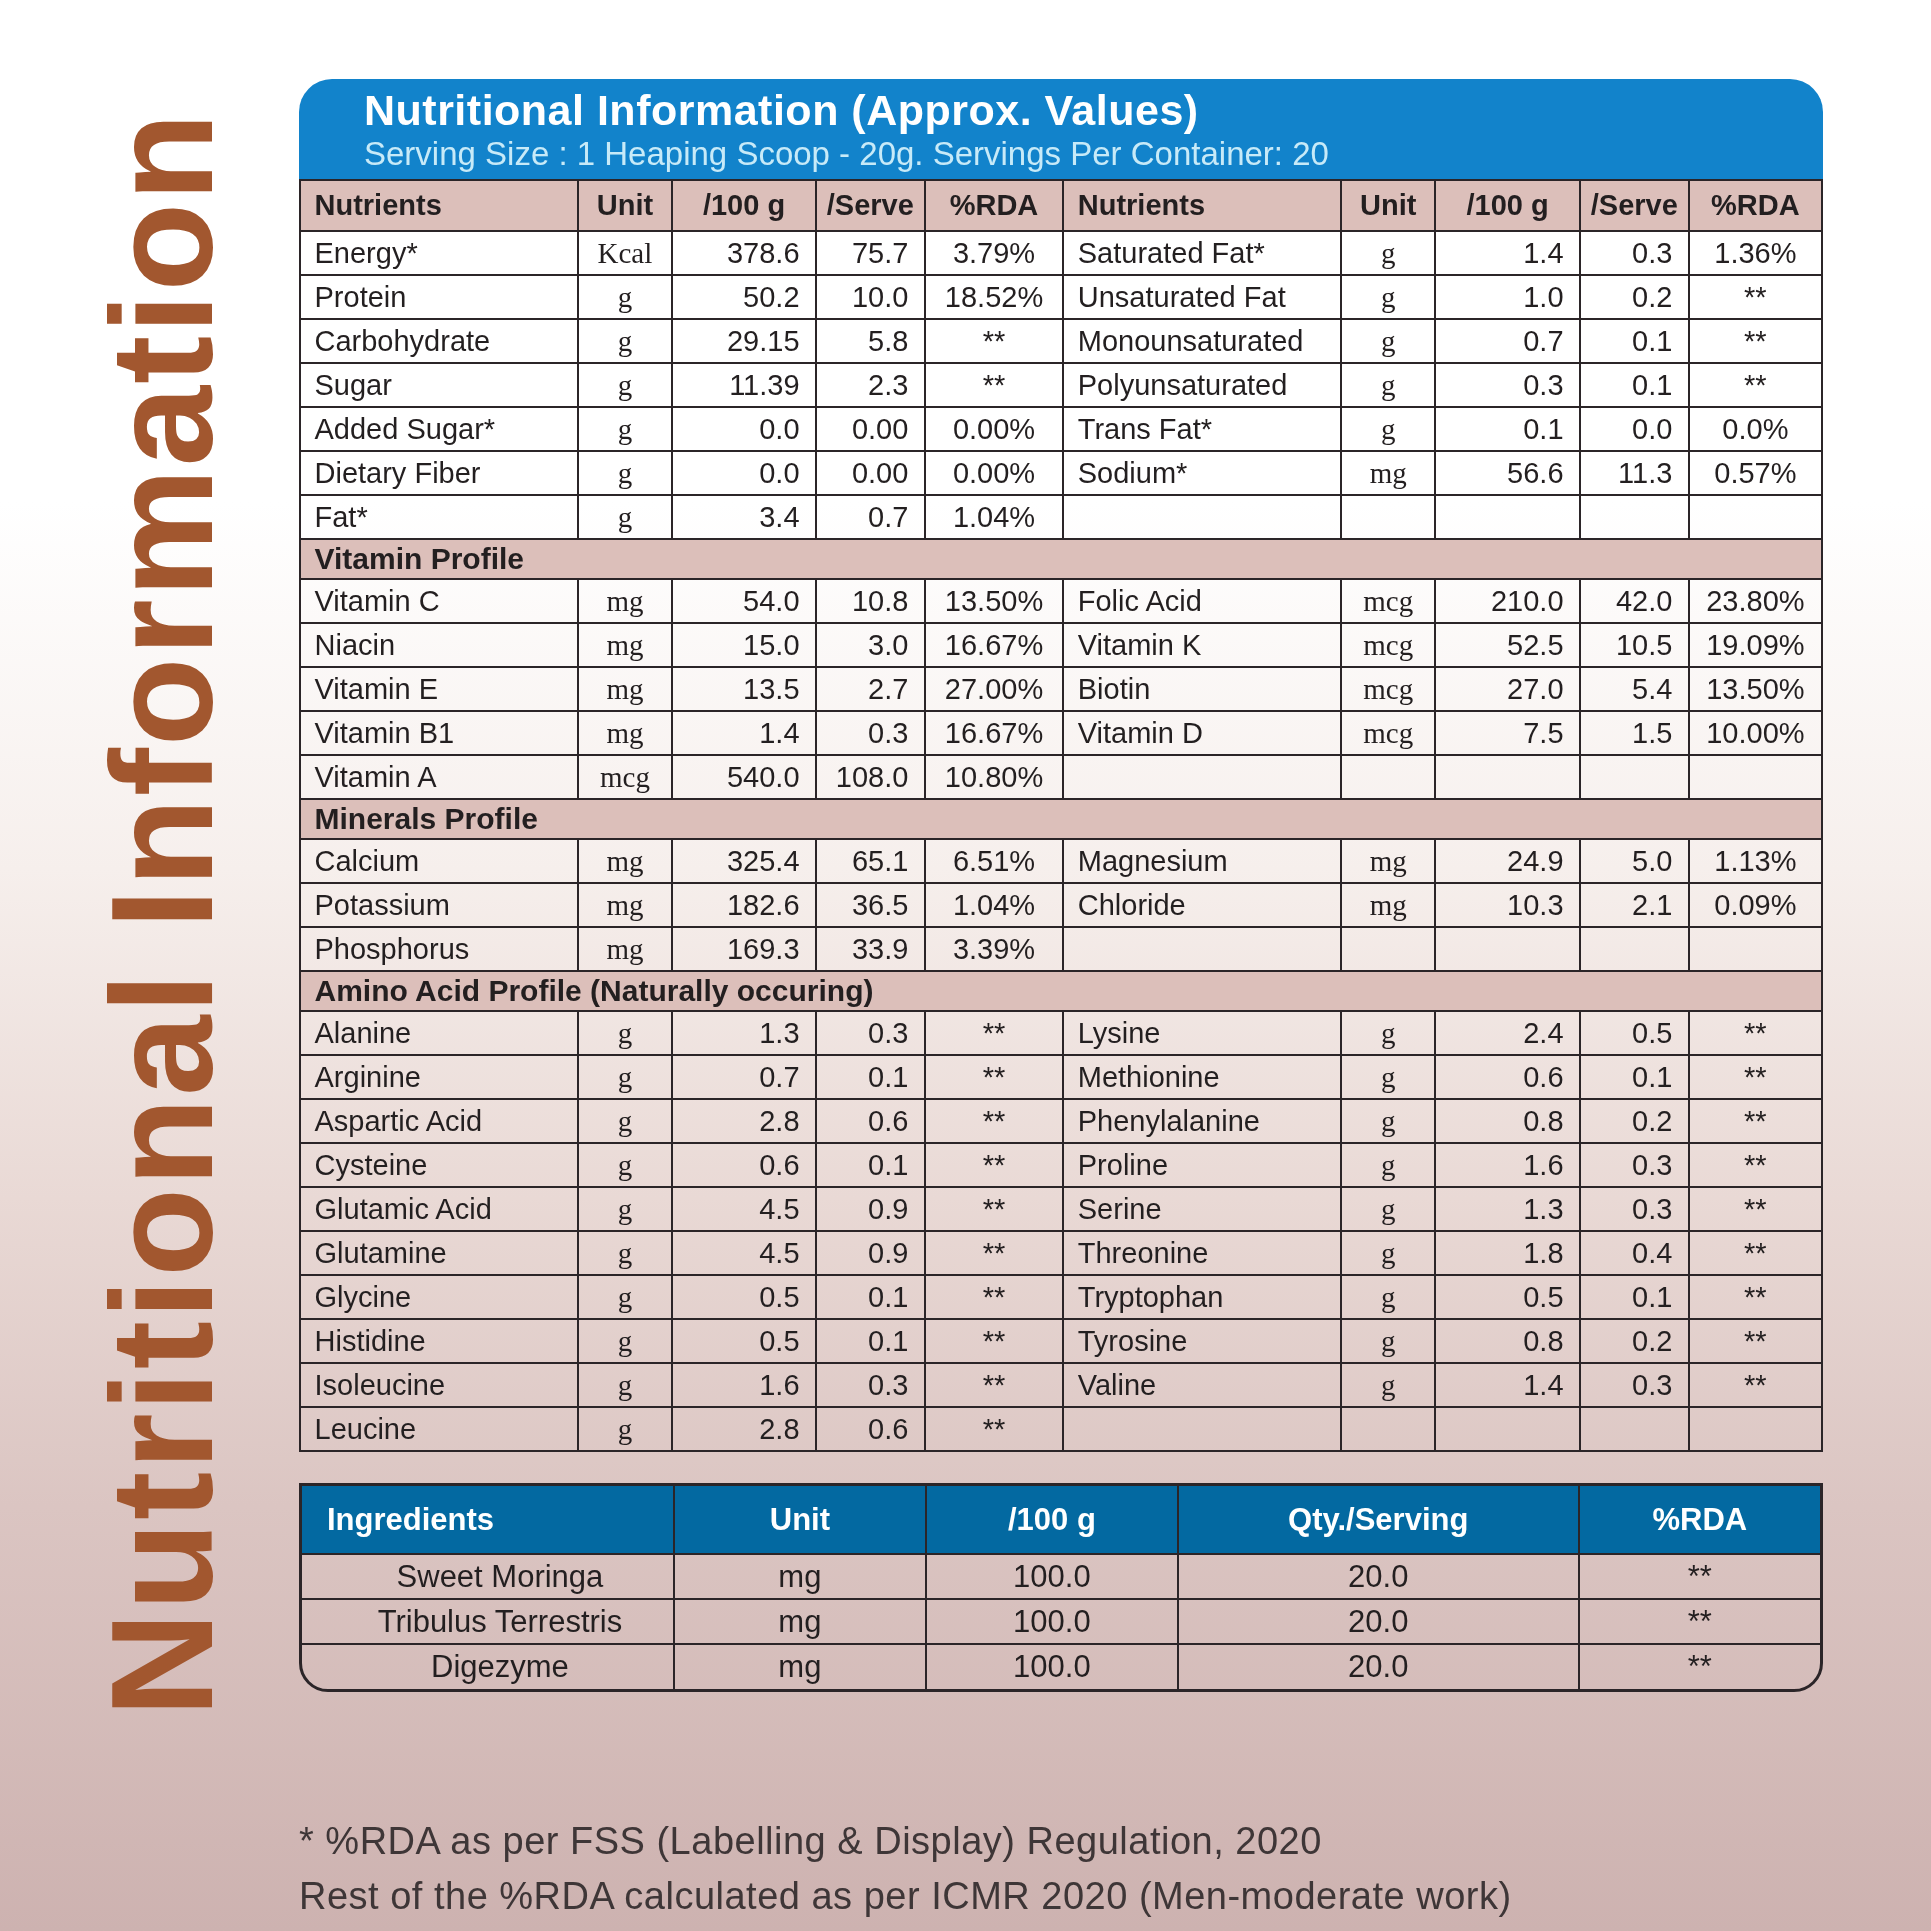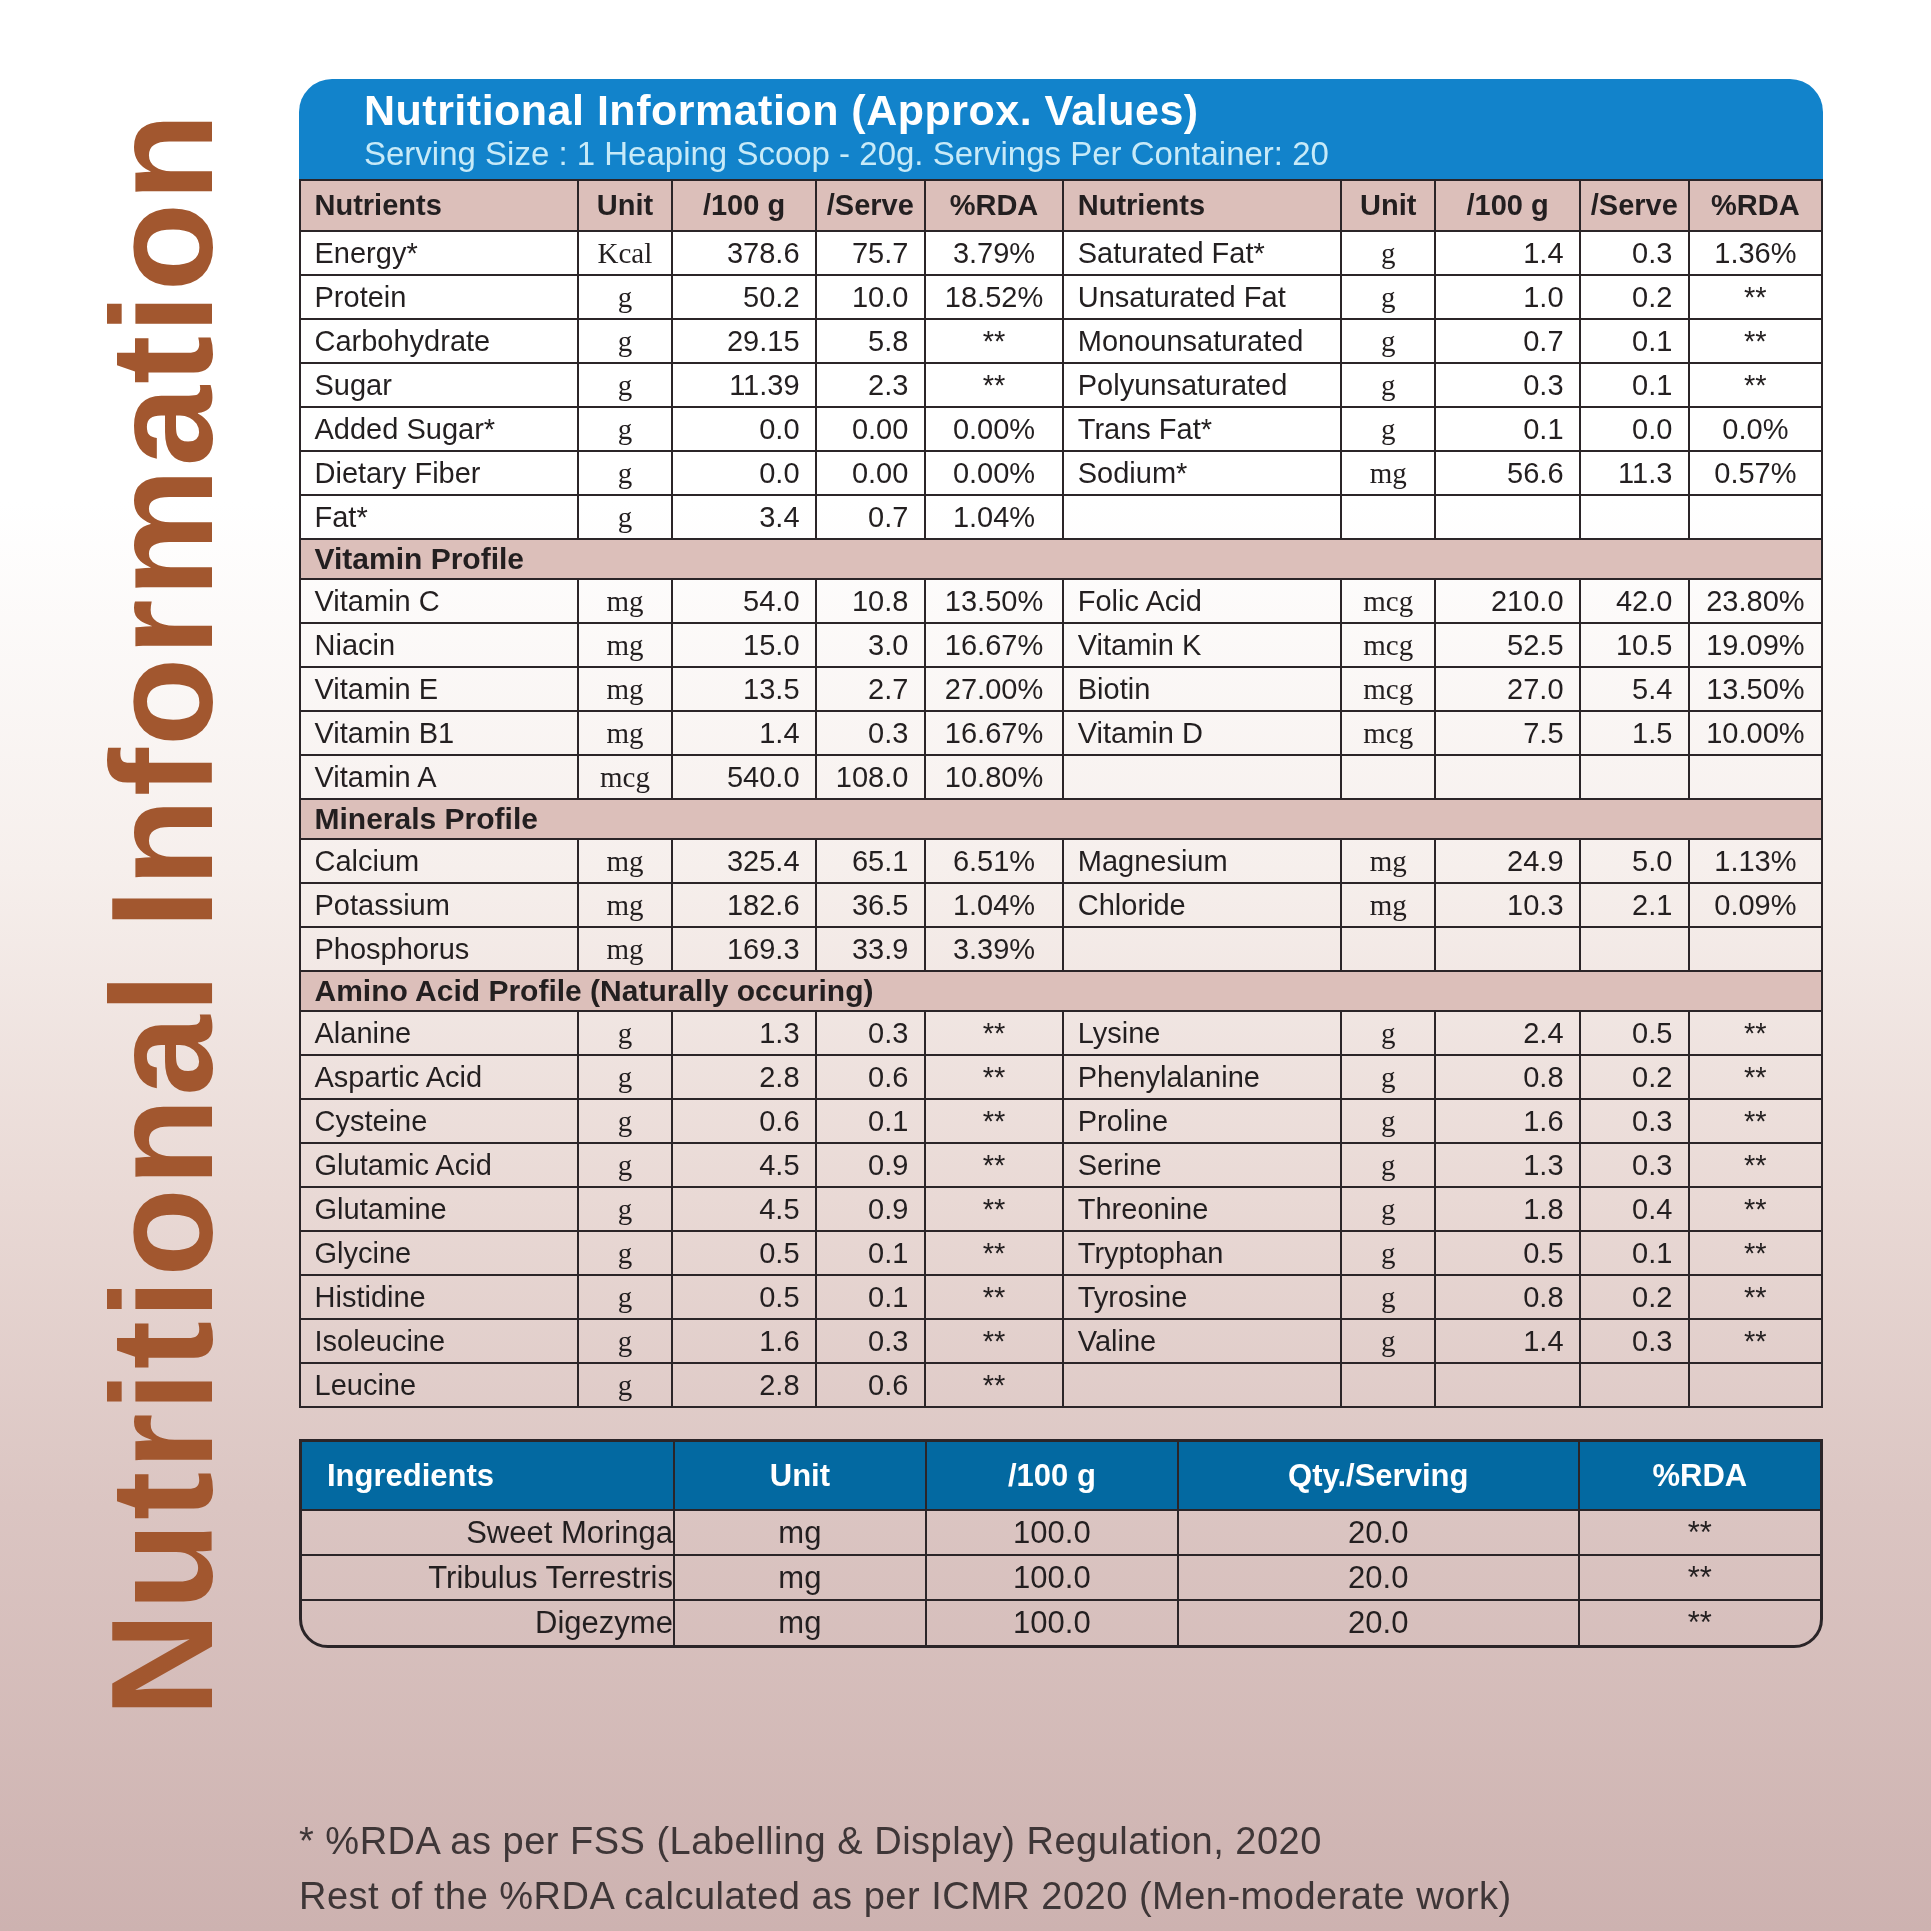--- a/index.html
+++ b/index.html
@@ -112,21 +112,21 @@
     font-weight: bold;
     height: 68px;
     text-align: center;
   }
   table.ingr th.h-name { text-align: left; padding-left: 25px; }
   table.ingr td {
     border-top: 2.9px solid #2B2528;
     height: 45px;
     text-align: center;
   }
-  table.ingr td.c-name { text-align: right; padding-left: 25px; }
+  table.ingr td.c-name { text-align: center; padding-left: 25px; }
 
   
   .footnotes {
     position: absolute;
     left: 299px;
     top: 1814px;
     font-size: 38px;
     line-height: 55px;
     color: #3E3637;
     letter-spacing: 0.5px;
@@ -364,20 +364,32 @@
         <tr>
           <td class="c-name">Alanine</td>
           <td class="c-unit">g</td>
           <td class="c-100">1.3</td>
           <td class="c-serve">0.3</td>
           <td class="c-rda">**</td>
           <td class="c-name">Lysine</td>
           <td class="c-unit">g</td>
           <td class="c-100">2.4</td>
           <td class="c-serve">0.5</td>
+          <td class="c-rda">**</td>
+        </tr>
+        <tr>
+          <td class="c-name">Arginine</td>
+          <td class="c-unit">g</td>
+          <td class="c-100">0.7</td>
+          <td class="c-serve">0.1</td>
+          <td class="c-rda">**</td>
+          <td class="c-name">Methionine</td>
+          <td class="c-unit">g</td>
+          <td class="c-100">0.6</td>
+          <td class="c-serve">0.1</td>
           <td class="c-rda">**</td>
         </tr>
         <tr>
           <td class="c-name">Aspartic Acid</td>
           <td class="c-unit">g</td>
           <td class="c-100">2.8</td>
           <td class="c-serve">0.6</td>
           <td class="c-rda">**</td>
           <td class="c-name">Phenylalanine</td>
           <td class="c-unit">g</td>

